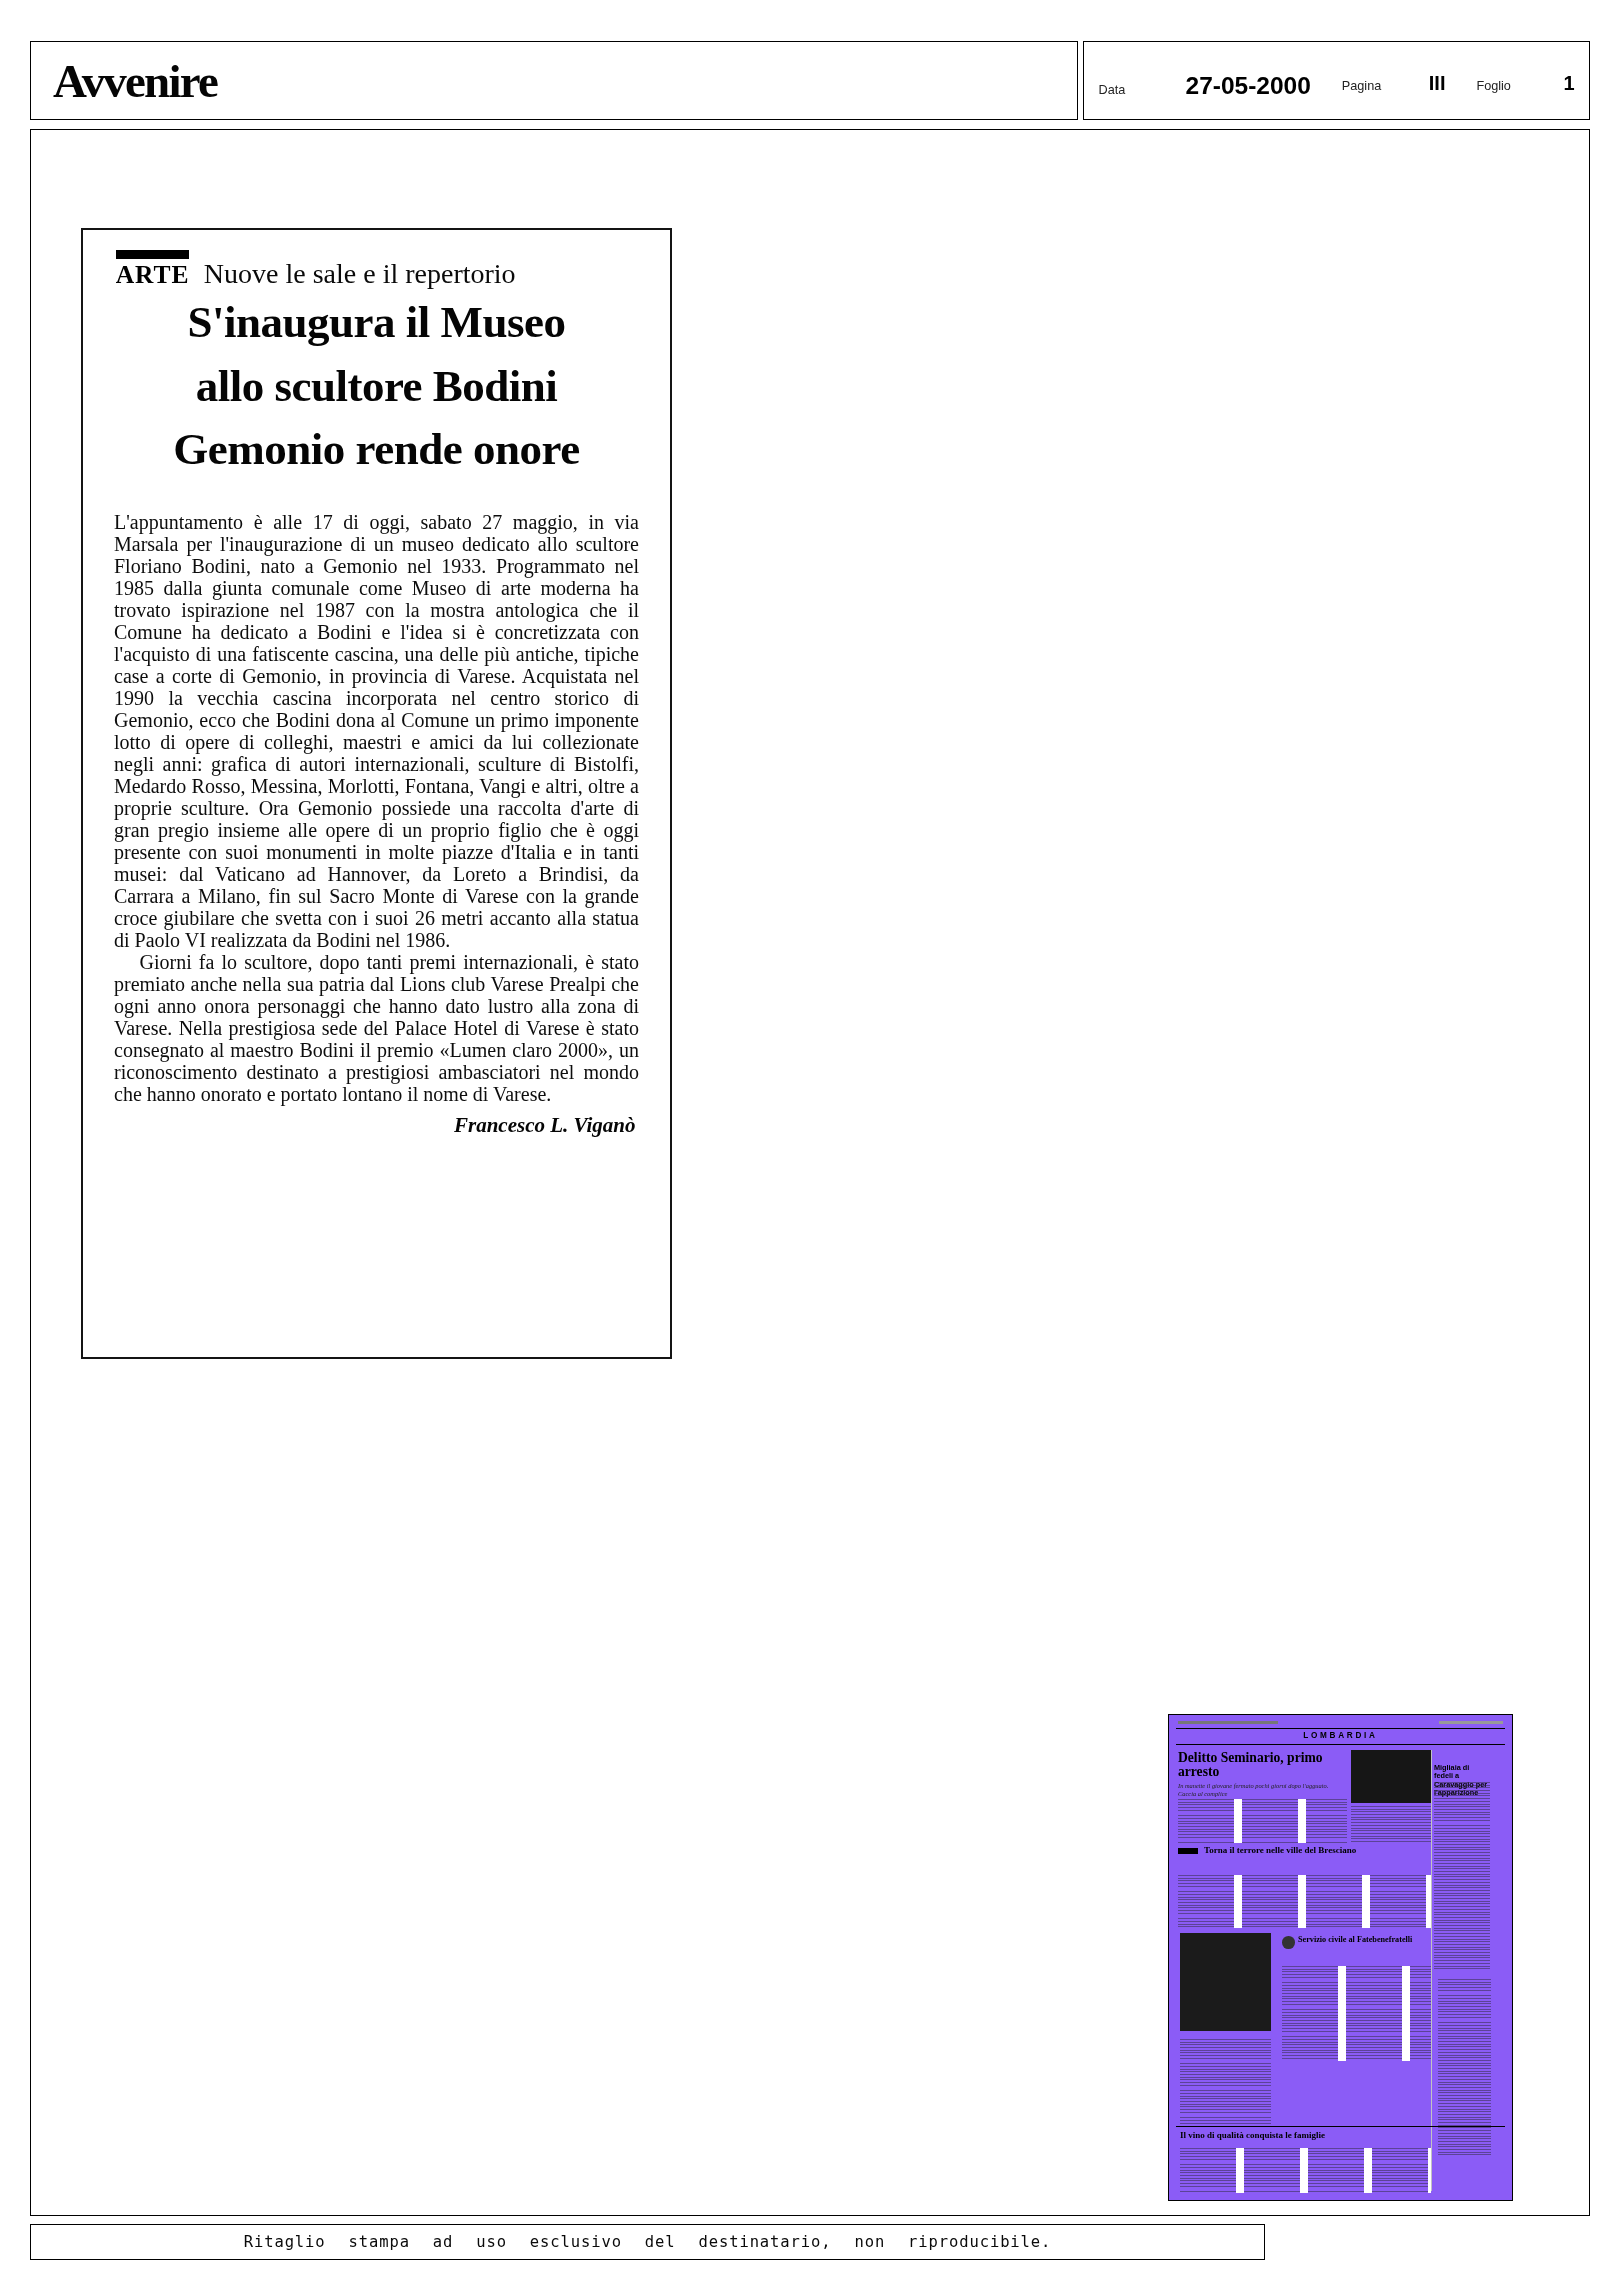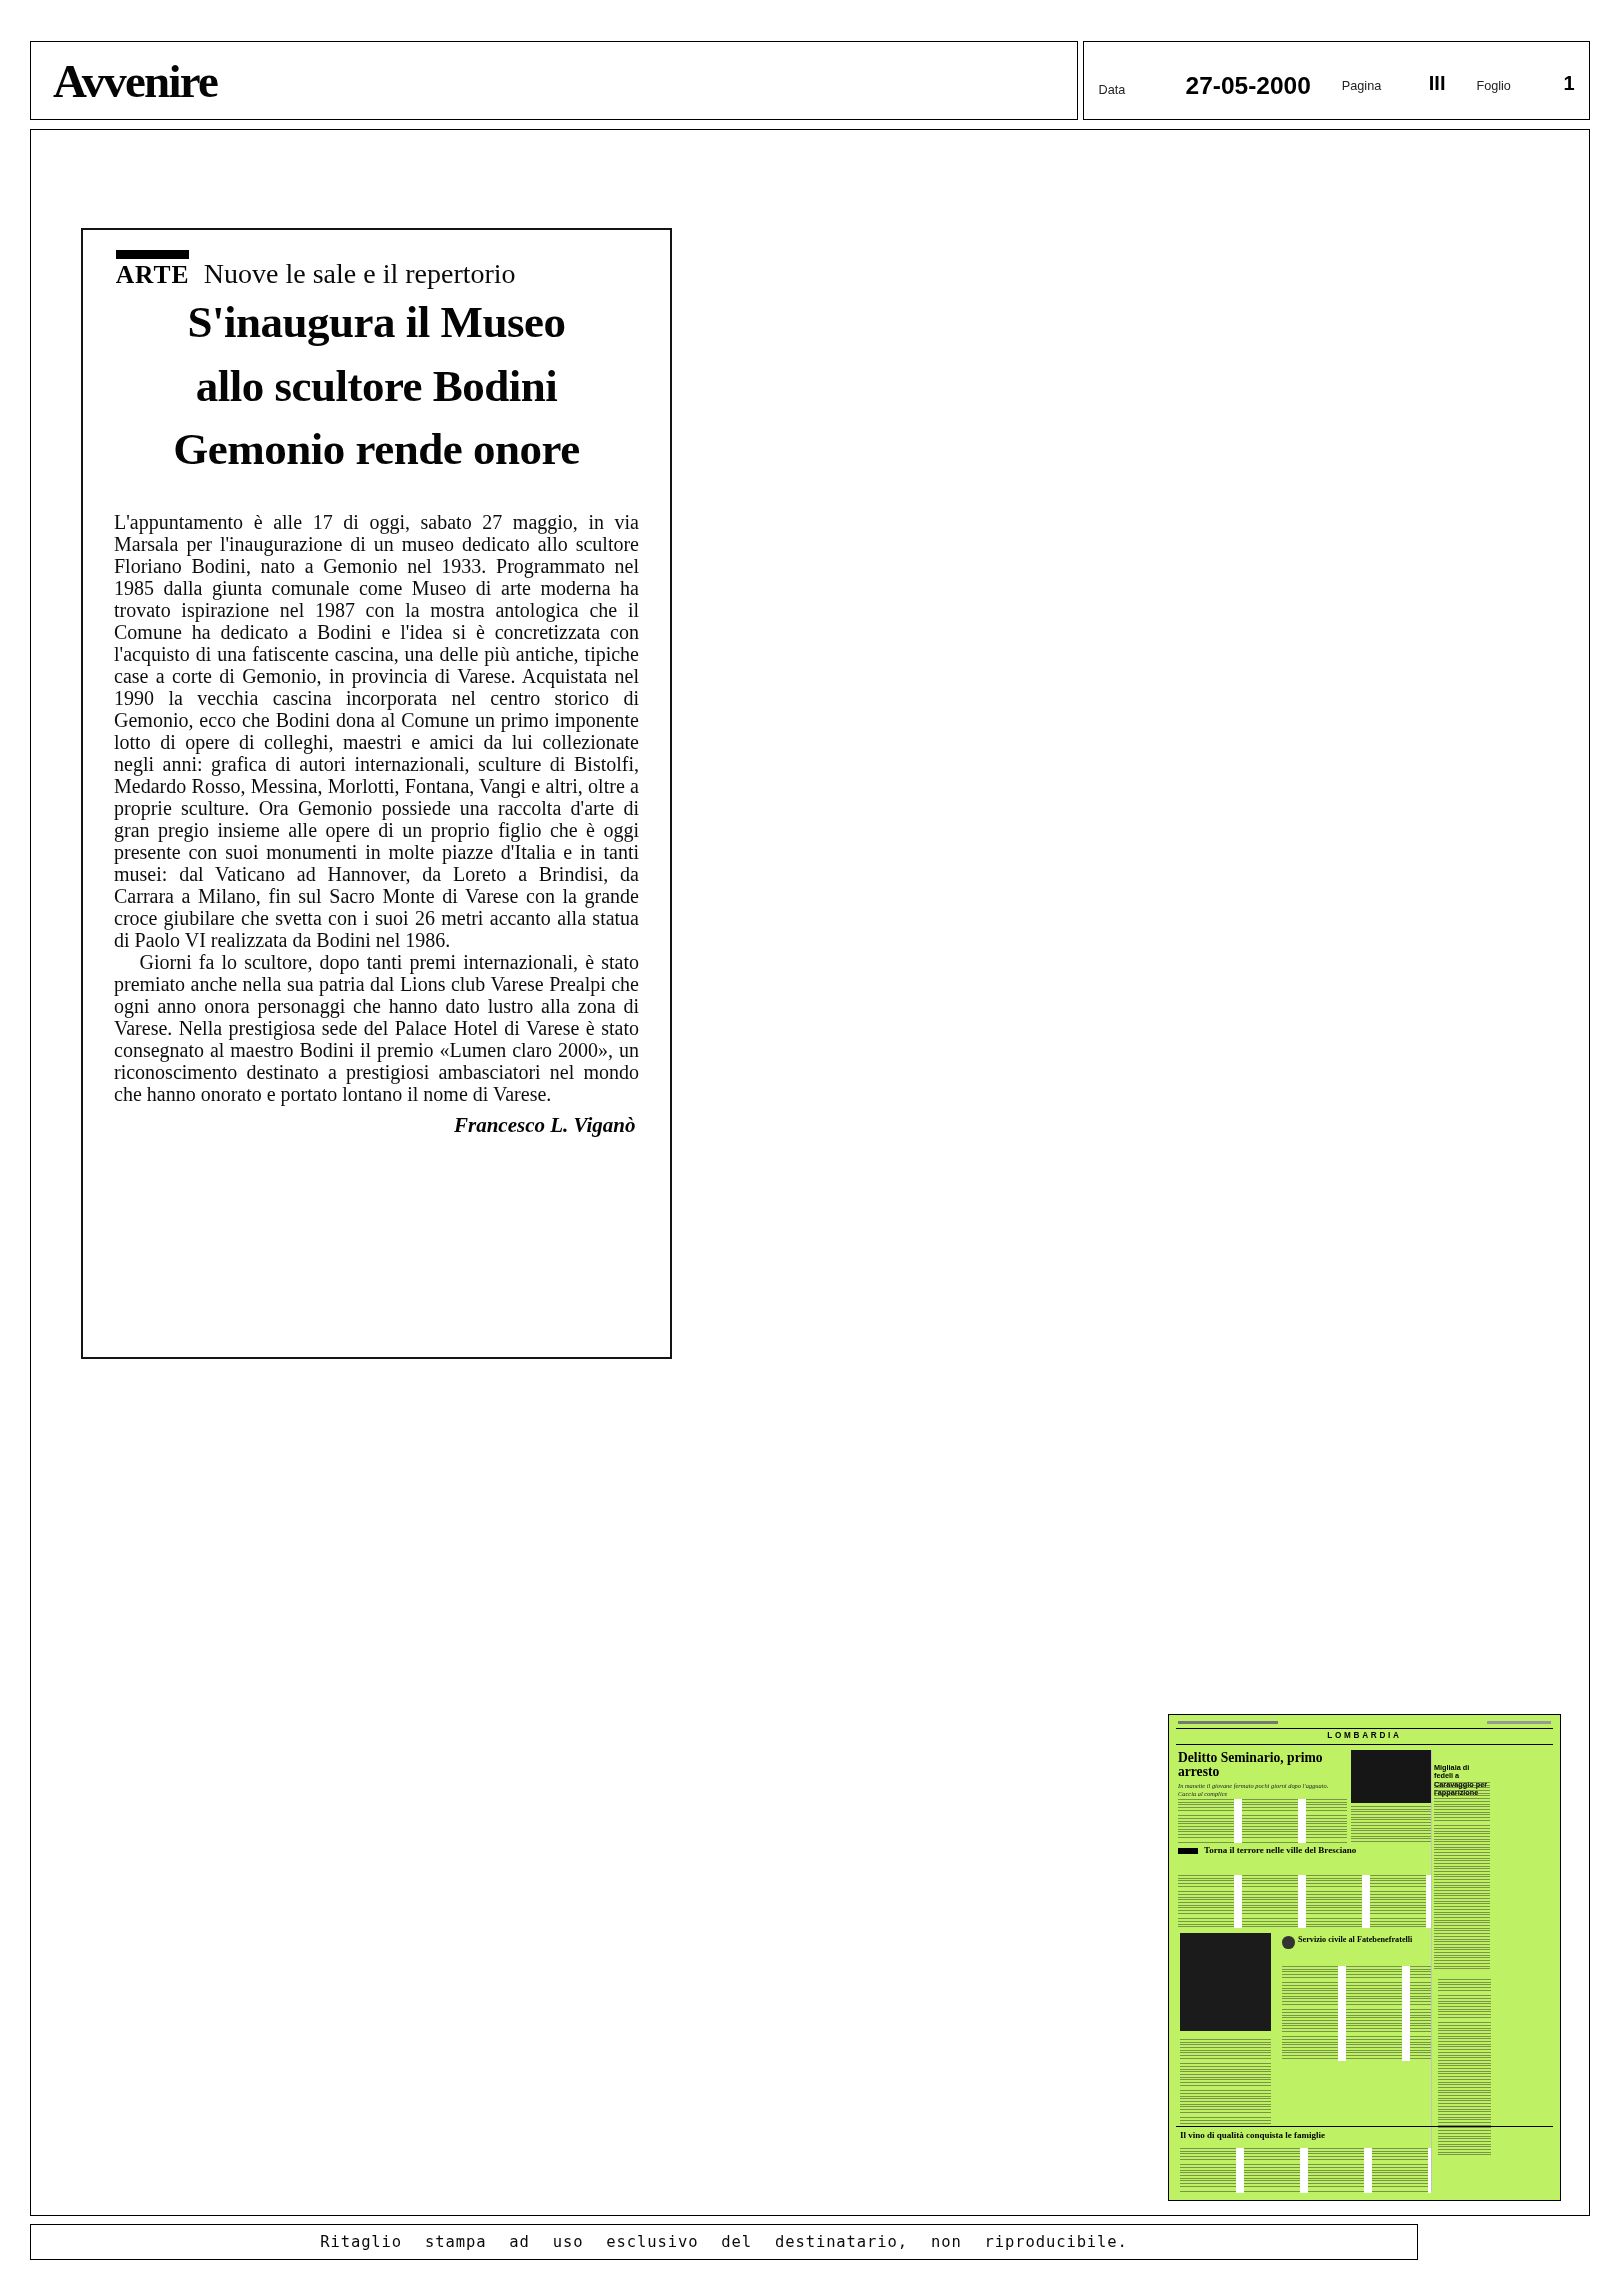--- a/index.html
+++ b/index.html
@@ -56,22 +56,22 @@
     text-align:justify; color:#0d0d0d;
   }
   .para + .para { text-indent:25.5px; }
   .byline {
     margin-top:7.3px; text-align:right; padding-right:3.6px;
     font:italic 700 21px/1.2 "Liberation Serif", serif; color:#050505;
   }
 
   
   .thumb {
-    position:absolute; left:1137px; top:1584px; width:393px; height:487px;
-    border:0.9px solid #000; background:#bef264; overflow:hidden;
+    position:absolute; left:1137px; top:1584px; width:345px; height:487px;
+    border:0.9px solid #000; background:#8b5cf6; overflow:hidden;
   }
   .thumb > div { position:absolute; }
   .t-rule { border-top:0.9px solid #000; height:0; }
   .t-rule-1 { left:7.3px; right:7.3px; top:12.7px; }
   .t-rule-2 { left:7.3px; right:7.3px; top:29px; }
   .t-rule-3 { left:7.3px; right:7.3px; top:411px; }
   .t-vrule { left:262px; top:35px; bottom:9px; border-left:0.9px solid #c2c2c2; width:0; }
   .t-mast-l { left:9px; top:5.5px; width:100px; height:3.6px; background:#777; }
   .t-mast-r { right:9px; top:5.5px; width:64px; height:3.6px; background:#999; }
   .t-section {
@@ -101,21 +101,21 @@
   .t-text-cap   { left:182px; top:91px; width:80px;  height:36px; }
   .t-text-right { left:265px; top:67px;  width:56px;  height:187px; }
   .t-text-mid   { left:9px;  top:160px; width:253px; height:53px; }
   .t-text-low   { left:113px; top:251px; width:149px; height:95px; }
   .t-text-right2{ left:269px; top:264px; width:53px;  height:178px; }
   .t-text-left2 { left:11px;  top:324px; width:91px; height:85px; }
   .t-text-bottom{ left:11px;  top:433px; width:251px; height:45px; }
 
   
   .footer-box {
-    position:absolute; left:30px; top:2224px; width:1388px; height:36px;
+    position:absolute; left:30px; top:2224px; width:1235px; height:36px;
     border:1.8px solid #000; display:flex; align-items:center; justify-content:center;
   }
   .footer-text {
     font-family:"DejaVu Sans Mono", monospace; font-size:15.5px;
     word-spacing:12.7px; letter-spacing:0.9px; color:#0a0a0a;
   }
 </style>
 </head>
 <body>
 

